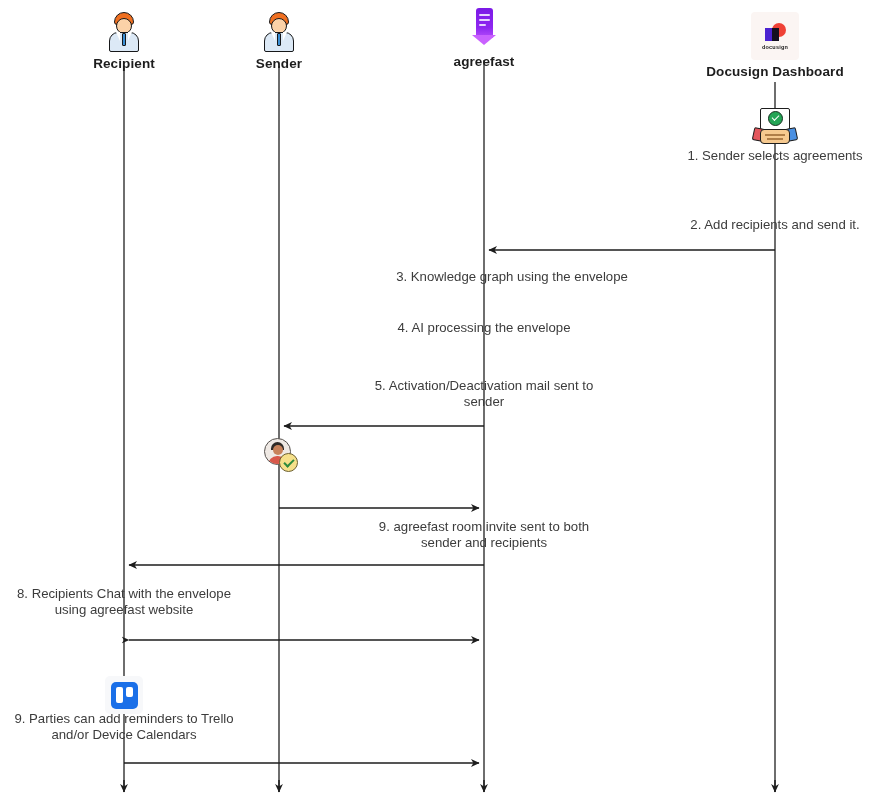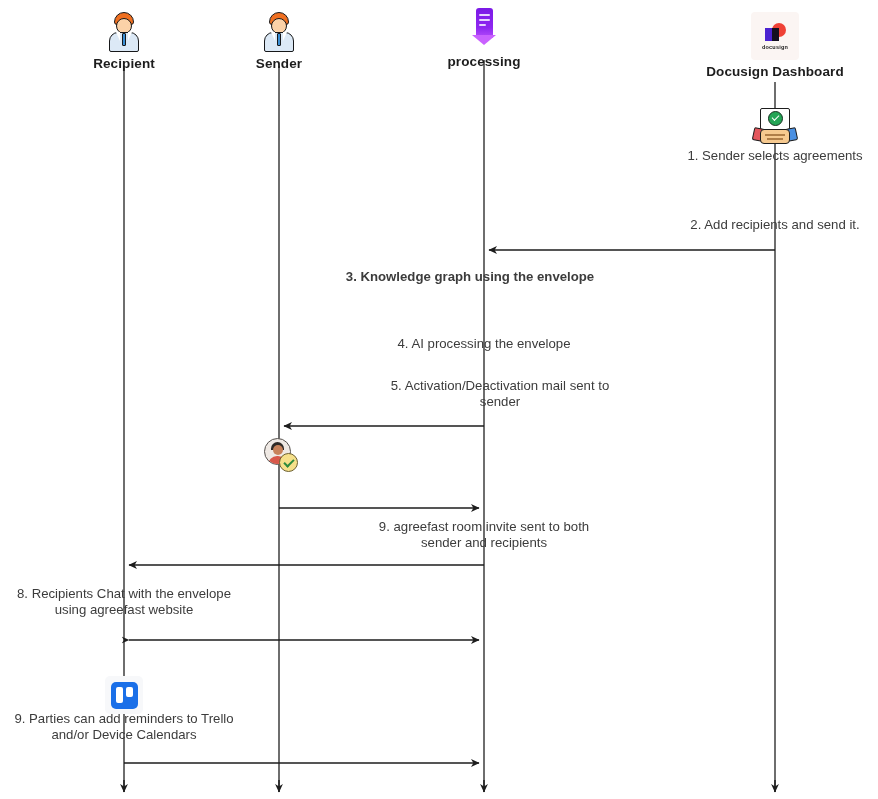--- a/index.html
+++ b/index.html
@@ -237,21 +237,21 @@
   <div class="actor" style="left:484px;top:4px;">
     <div class="glyph">
       <div class="af-logo">
         <span class="sheet"></span>
           <span class="l1"></span>
           <span class="l2"></span>
           <span class="l3"></span>
         <span class="fold"></span>
       </div>
     </div>
-    <div class="name">processing</div>
+    <div class="name">agreefast</div>
   </div>
 
   <div class="actor" style="left:775px;top:4px;">
     <div class="glyph" style="height:56px;">
       <div class="ds-tile">
         <div class="ds-mark">
           <span class="ds-red"></span>
             <span class="ds-purple"></span>
             <span class="ds-black"></span>
         </div>
@@ -289,25 +289,25 @@
           <span class="b1"></span>
           <span class="b2"></span>
         </div>
       </div>
   </div>
 
   <div class="msg" style="left:775px;top:148px;width:360px;">1. Sender selects agreements</div>
 
   <div class="msg" style="left:775px;top:217px;width:360px;">2. Add recipients and send it.</div>
 
-  <div class="msg" style="left:470px;top:269px;width:400px;font-weight:bold;">3. Knowledge graph using the envelope</div>
-
-  <div class="msg" style="left:484px;top:336px;width:400px;">4. AI processing the envelope</div>
-
-  <div class="msg" style="left:500px;top:378px;width:300px;">5. Activation/Deactivation mail sent to
+  <div class="msg" style="left:512px;top:269px;width:400px;">3. Knowledge graph using the envelope</div>
+
+  <div class="msg" style="left:484px;top:320px;width:400px;">4. AI processing the envelope</div>
+
+  <div class="msg" style="left:484px;top:378px;width:300px;">5. Activation/Deactivation mail sent to
 sender</div>
 
 
   <div class="msg" style="left:484px;top:519px;width:330px;">9. agreefast room invite sent to both
 sender and recipients</div>
 
   <div class="msg" style="left:124px;top:586px;width:300px;">8. Recipients Chat with the envelope
 using agreefast website</div>
 
   <div class="msg" style="left:124px;top:711px;width:300px;">9. Parties can add reminders to Trello

